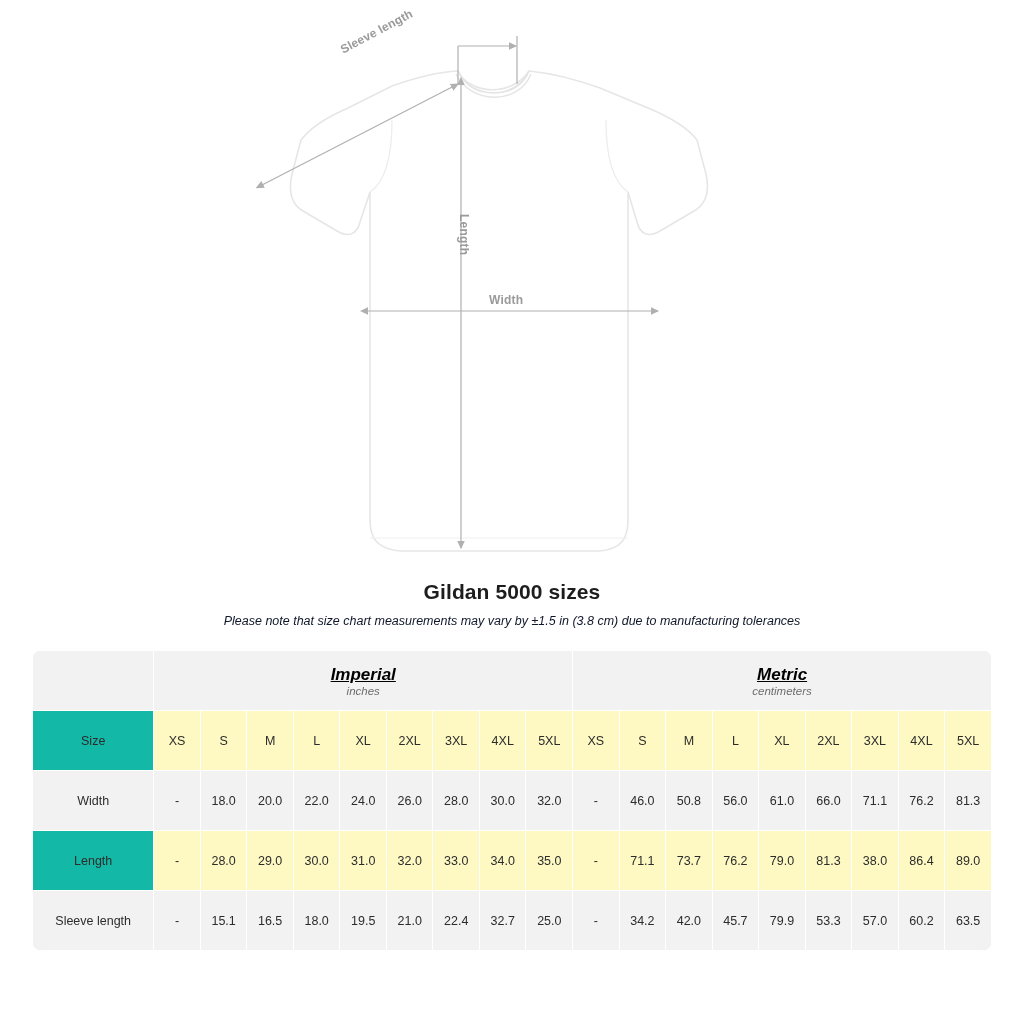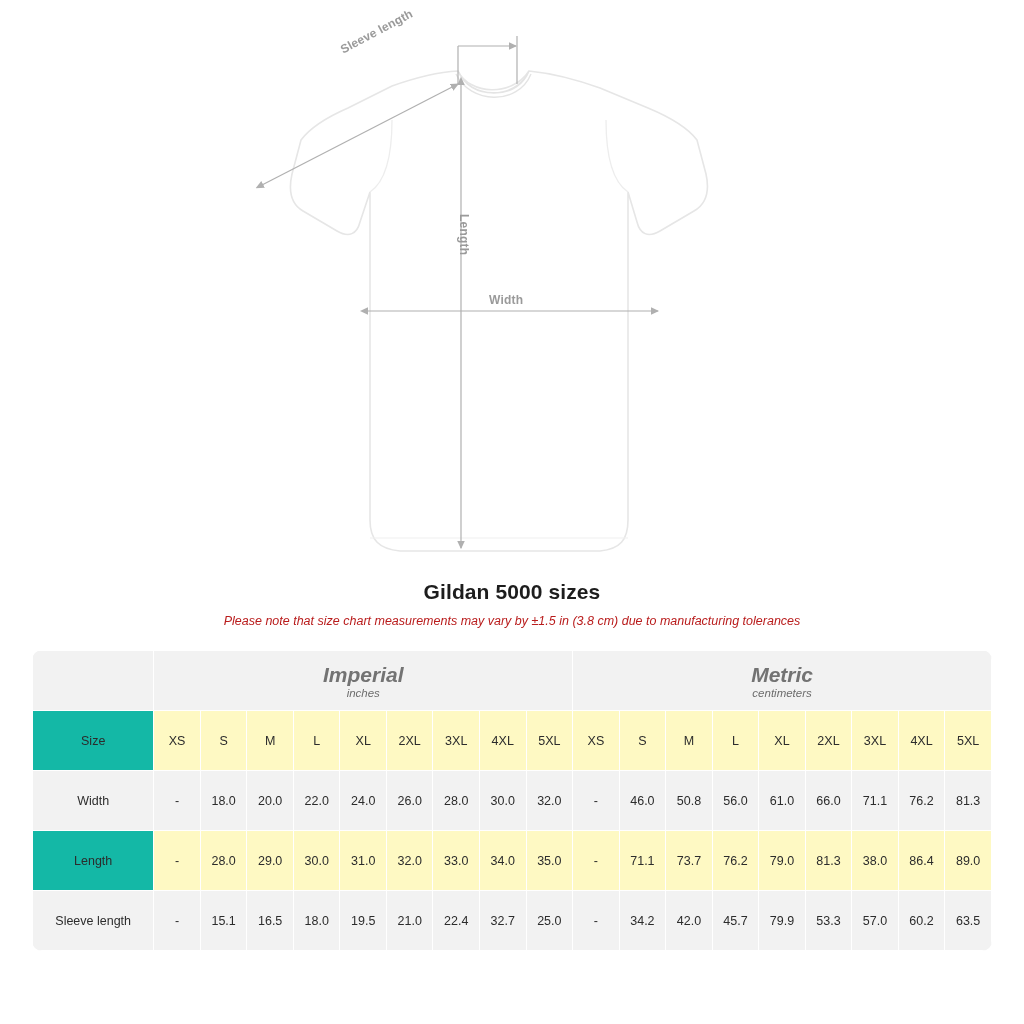--- a/index.html
+++ b/index.html
@@ -61,21 +61,21 @@
   }
   .chart-title {
     font-size: 21px;
     font-weight: bold;
     color: #1d1d1d;
     letter-spacing: .1px;
   }
   .chart-note {
     font-size: 12.5px;
     font-style: italic;
-    color: #b91c1c;
+    color: #0f172a;
     margin-top: 10px;
   }
 
   
   .table-wrap {
     margin: 22px 32px 0 32px;
     border-radius: 10px;
     overflow: hidden;
   }
   table.size-table {
@@ -93,24 +93,25 @@
     height: 59px;
     background: #f2f2f2;
     font-weight: normal;
   }
   
   .unit-cell {
     height: 74px;
     vertical-align: middle;
   }
   .unit-name {
-    font-size: 21px;
+    font-size: 17px;
     font-weight: bold;
     font-style: italic;
-    color: #737373;
+    color: #000000;
+    text-decoration: underline;
   }
   .unit-sub {
     font-size: 11.5px;
     font-style: italic;
     color: #6d6d6d;
     margin-top: 0;
   }
   .blank-cell {
     background: #ffffff;
     border-color: #ffffff;

